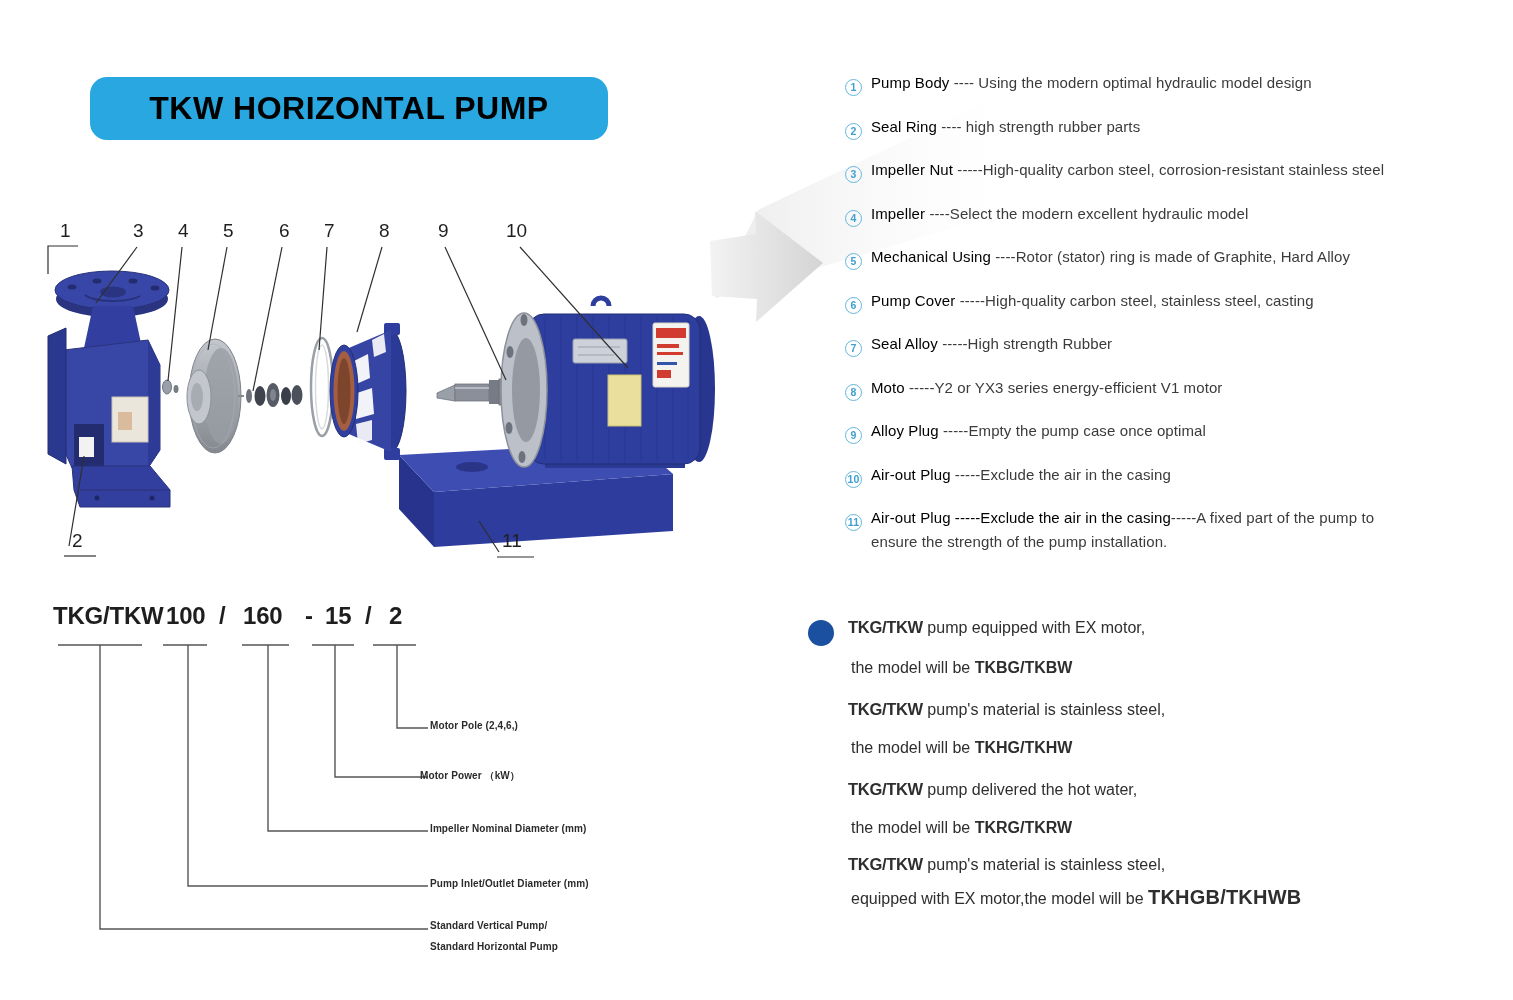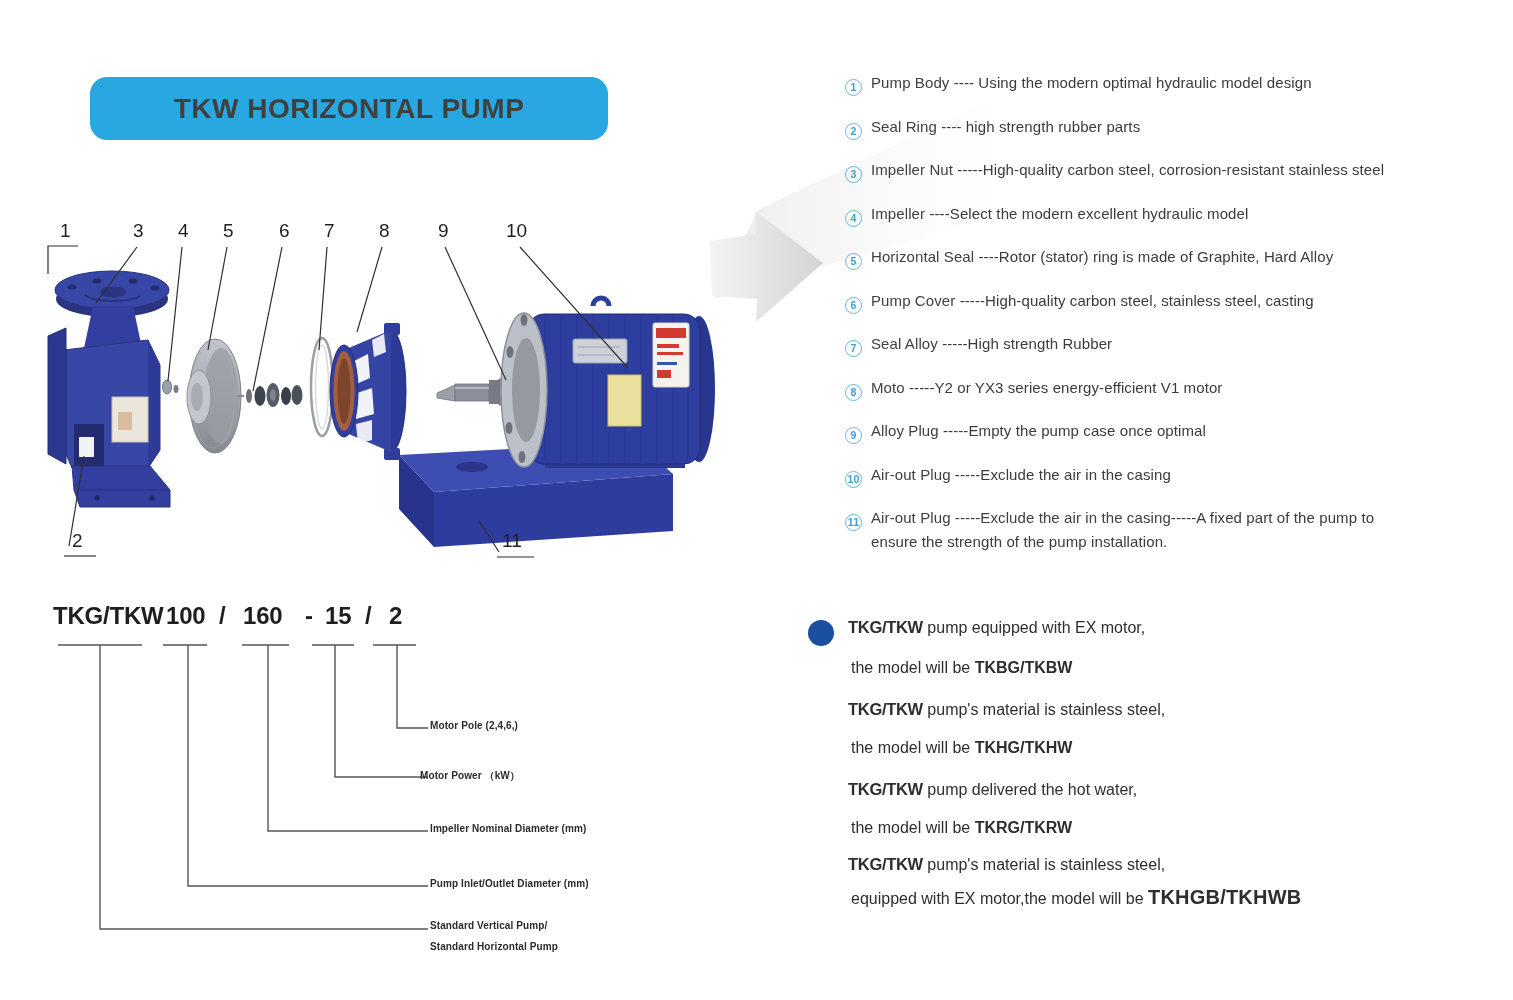--- a/index.html
+++ b/index.html
@@ -7,36 +7,36 @@
     width:1513px;height:1000px;position:relative;background:#ffffff;
     font-family:"Liberation Sans","DejaVu Sans",sans-serif;overflow:hidden;
   }
   #art{position:absolute;left:0;top:0;width:1513px;height:1000px;z-index:1;}
 
   .banner{
     position:absolute;left:90px;top:77px;width:518px;height:63px;z-index:2;
     background:#29a7e0;border-radius:17px;display:flex;align-items:center;justify-content:center;
   }
   .banner h1{
-    margin:0;color:#404040;font-size:28px;font-weight:800;letter-spacing:.5px;
+    margin:0;color:#000000;font-size:32px;font-weight:800;letter-spacing:.5px;
   }
 
   .callout{
     position:absolute;z-index:3;font-size:19px;font-weight:500;color:#1f1f1f;
   }
 
   
   .parts-list{position:absolute;left:845px;top:72px;width:665px;z-index:3;}
   .pl-item{margin-bottom:19.5px;font-size:15px;line-height:21px;color:#3b3b3b;letter-spacing:.1px;}
   .cnum{
     display:inline-flex;width:17px;height:17px;box-sizing:border-box;border:1.4px solid #66b6dd;
     border-radius:50%;color:#3f9fd0;font-size:10.5px;font-weight:600;align-items:center;
     justify-content:center;margin-right:9px;vertical-align:-3px;flex:none;
   }
-  .pname{color:#404040;}
+  .pname{color:#000000;}
   .pdesc{color:#3b3b3b;}
   .pl-line2{padding-left:26px;}
 
   
   .mc-seg{position:absolute;z-index:3;font-size:24px;font-weight:700;color:#1e1e1e;letter-spacing:-.2px;}
   .mc-label{position:absolute;z-index:3;font-size:10px;font-weight:700;color:#2b2b2b;letter-spacing:.1px;}
 
   
   .notes{position:absolute;left:0;top:0;width:1513px;height:1000px;z-index:3;}
   .note-bullet{
@@ -225,21 +225,21 @@
 <div class="callout" style="left:379px;top:220px">8</div>
 <div class="callout" style="left:438px;top:220px">9</div>
 <div class="callout" style="left:506px;top:220px">10</div>
 <div class="callout" style="left:502px;top:530px">11</div>
 
 <div class="parts-list">
   <div class="pl-item"><span class="cnum">1</span><span class="pname">Pump Body</span><span class="pdesc"> ---- Using the modern optimal hydraulic model design</span></div>
   <div class="pl-item"><span class="cnum">2</span><span class="pname">Seal Ring</span><span class="pdesc"> ---- high strength rubber parts</span></div>
   <div class="pl-item"><span class="cnum">3</span><span class="pname">Impeller Nut</span><span class="pdesc"> -----High-quality carbon steel, corrosion-resistant stainless steel</span></div>
   <div class="pl-item"><span class="cnum">4</span><span class="pname">Impeller</span><span class="pdesc"> ----Select the modern excellent hydraulic model</span></div>
-  <div class="pl-item"><span class="cnum">5</span><span class="pname">Horizontal Seal</span><span class="pdesc"> ----Rotor (stator) ring is made of Graphite, Hard Alloy</span></div>
+  <div class="pl-item"><span class="cnum">5</span><span class="pname">Mechanical Using</span><span class="pdesc"> ----Rotor (stator) ring is made of Graphite, Hard Alloy</span></div>
   <div class="pl-item"><span class="cnum">6</span><span class="pname">Pump Cover</span><span class="pdesc"> -----High-quality carbon steel, stainless steel, casting</span></div>
   <div class="pl-item"><span class="cnum">7</span><span class="pname">Seal Alloy</span><span class="pdesc"> -----High strength Rubber</span></div>
   <div class="pl-item"><span class="cnum">8</span><span class="pname">Moto</span><span class="pdesc"> -----Y2 or YX3 series energy-efficient V1 motor</span></div>
   <div class="pl-item"><span class="cnum">9</span><span class="pname">Alloy Plug</span><span class="pdesc"> -----Empty the pump case once optimal</span></div>
   <div class="pl-item"><span class="cnum">10</span><span class="pname">Air-out Plug</span><span class="pdesc"> -----Exclude the air in the casing</span></div>
   <div class="pl-item">
     <div><span class="cnum">11</span><span class="pname">Air-out Plug</span><span class="pname"> -----Exclude the air in the casing</span><span class="pdesc">-----A fixed part of the pump to</span></div>
     <div class="pl-line2 pdesc">ensure the strength of the pump installation.</div>
   </div>
 </div>

